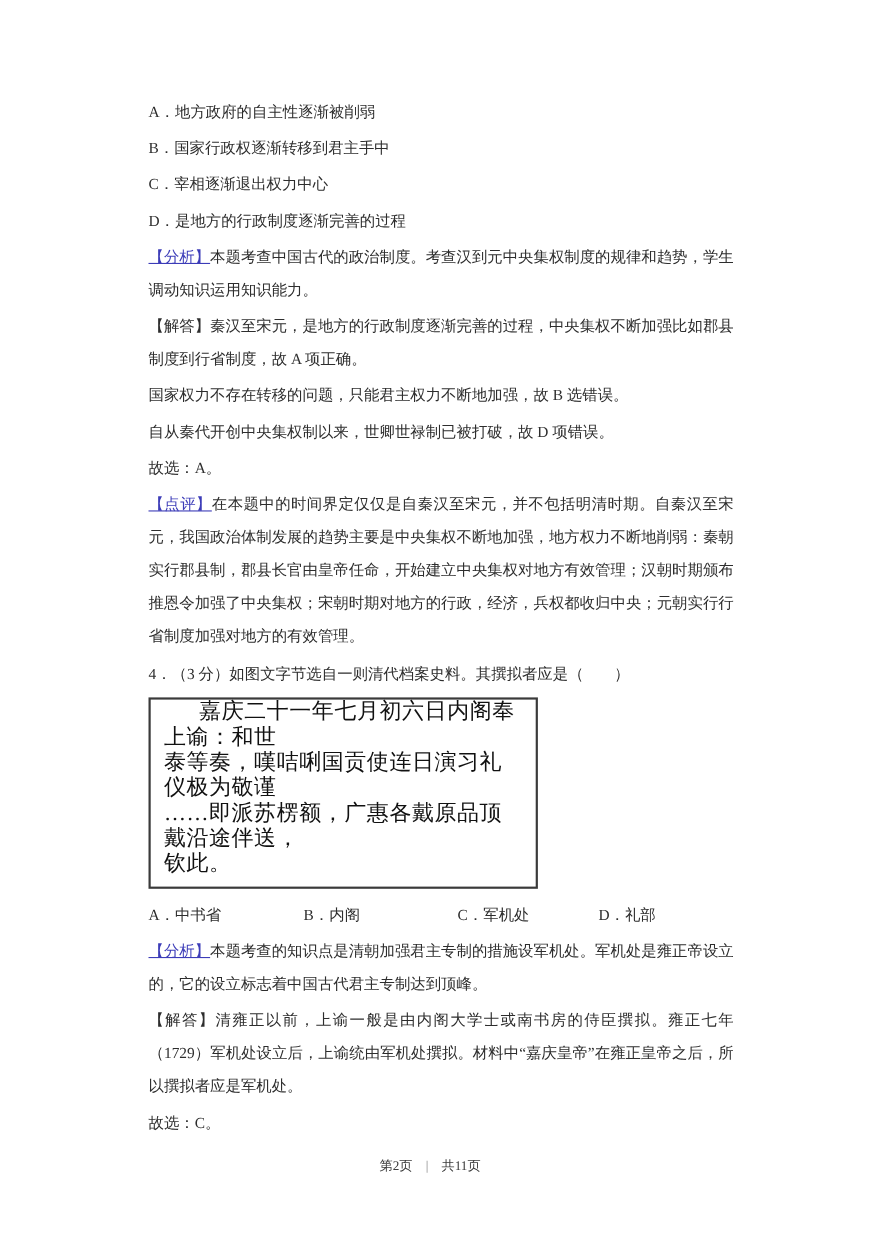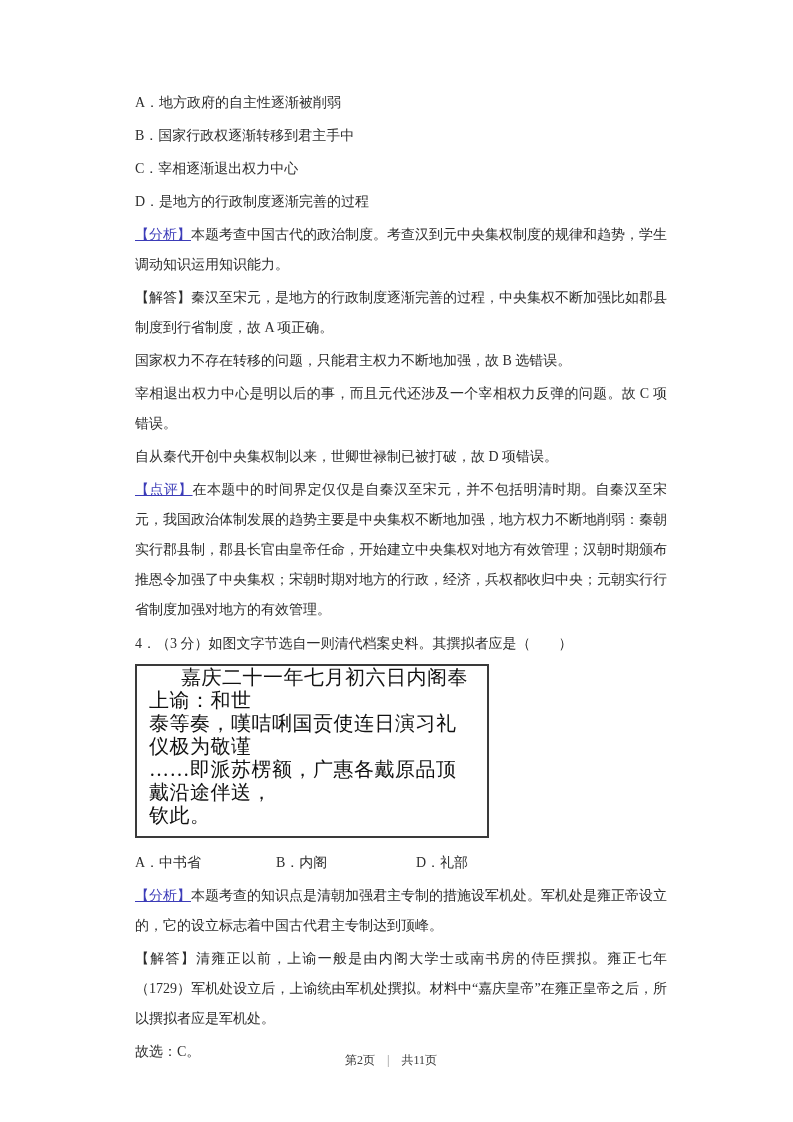--- a/index.html
+++ b/index.html
@@ -63,37 +63,38 @@
 
     <p class="para">A．地方政府的自主性逐渐被削弱</p>
     <p class="para">B．国家行政权逐渐转移到君主手中</p>
     <p class="para">C．宰相逐渐退出权力中心</p>
     <p class="para">D．是地方的行政制度逐渐完善的过程</p>
 
     <p class="para"><span class="label-blue">【分析】</span><span>本题考查中国古代的政治制度。考查汉到元中央集权制度的规律和趋势，学生调动知识运用知识能力。</span></p>
 
     <p class="para"><span class="label-dark">【解答】</span><span>秦汉至宋元，是地方的行政制度逐渐完善的过程，中央集权不断加强比如郡县制度到行省制度，故 A 项正确。</span></p>
     <p class="para">国家权力不存在转移的问题，只能君主权力不断地加强，故 B 选错误。</p>
-    <p class="para">宰相退出权力中心是明以后的事，而且元代还涉及一个宰相权力反弹的问题。故 C 项错误。</p>
     <p class="para">自从秦代开创中央集权制以来，世卿世禄制已被打破，故 D 项错误。</p>
+    <p class="para">故选：A。</p>
 
     <p class="para"><span class="label-blue">【点评】</span><span>在本题中的时间界定仅仅是自秦汉至宋元，并不包括明清时期。自秦汉至宋元，我国政治体制发展的趋势主要是中央集权不断地加强，地方权力不断地削弱：秦朝实行郡县制，郡县长官由皇帝任命，开始建立中央集权对地方有效管理；汉朝时期颁布推恩令加强了中央集权；宋朝时期对地方的行政，经济，兵权都收归中央；元朝实行行省制度加强对地方的有效管理。</span></p>
 
     <p class="stem">4．（3 分）如图文字节选自一则清代档案史料。其撰拟者应是（　　）</p>
 
     <div class="doc-image">
       <div class="doc-line indent">嘉庆二十一年七月初六日内阁奉上谕：和世</div>
       <div class="doc-line">泰等奏，嘆咭唎国贡使连日演习礼仪极为敬谨</div>
       <div class="doc-line">……即派苏楞额，广惠各戴原品顶戴沿途伴送，</div>
       <div class="doc-line">钦此。</div>
     </div>
 
     <p class="options-row">
       <span class="opt-a">A．中书省</span>
       <span class="opt-b">B．内阁</span>
+      <span class="opt-c">C．军机处</span>
       <span class="opt-d">D．礼部</span>
     </p>
 
     <p class="para"><span class="label-blue">【分析】</span><span>本题考查的知识点是清朝加强君主专制的措施设军机处。军机处是雍正帝设立的，它的设立标志着中国古代君主专制达到顶峰。</span></p>
 
     <p class="para"><span class="label-dark">【解答】</span><span>清雍正以前，上谕一般是由内阁大学士或南书房的侍臣撰拟。雍正七年（1729）军机处设立后，上谕统由军机处撰拟。材料中“嘉庆皇帝”在雍正皇帝之后，所以撰拟者应是军机处。</span></p>
 
     <p class="para">故选：C。</p>
 
   </div>

